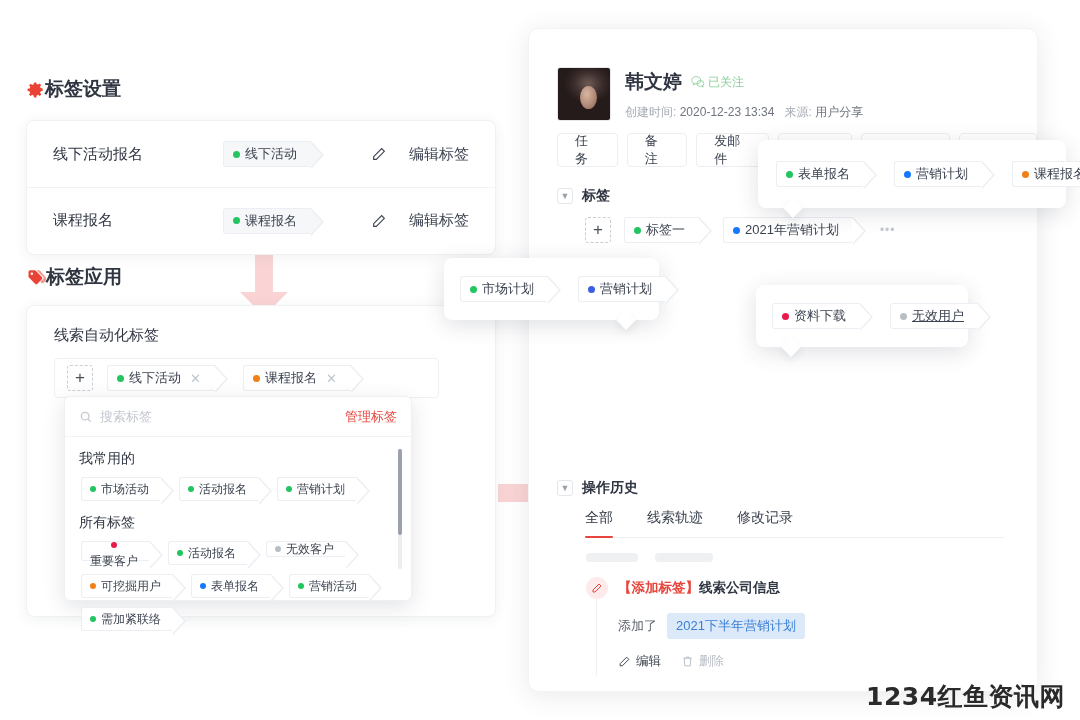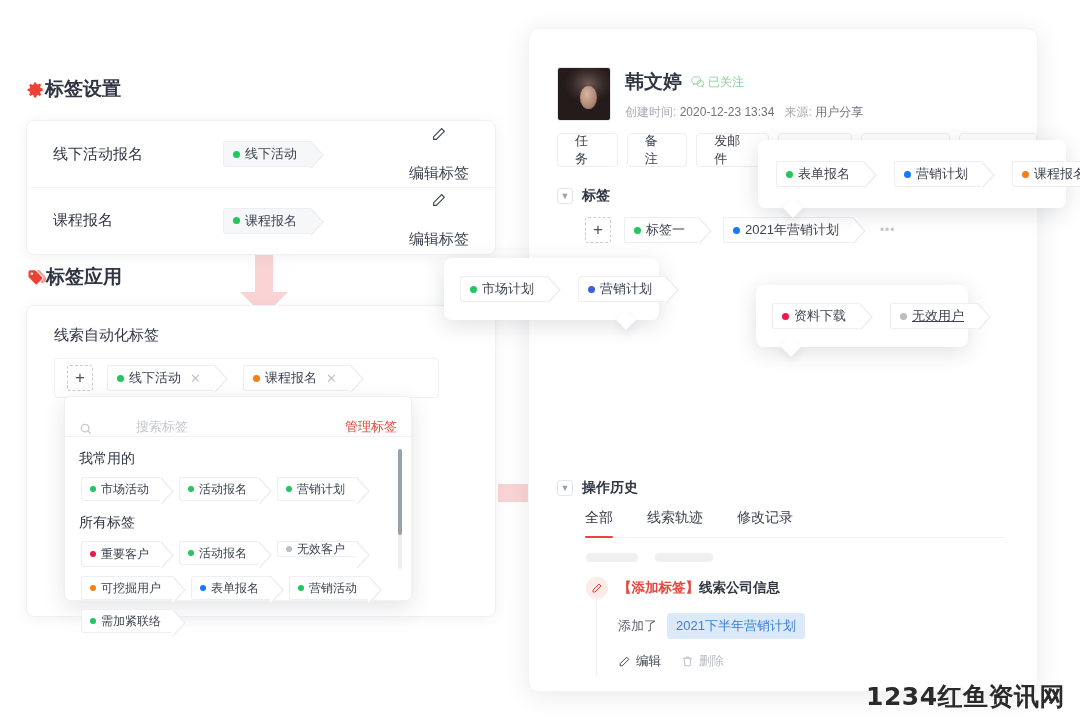--- a/index.html
+++ b/index.html
@@ -72,36 +72,35 @@
 
   .tagrow {
     display: flex; align-items: center;
     height: 66px; padding: 0 26px;
   }
   .tagrow + .tagrow { border-top: 1px solid #f2f3f5; }
   .tagrow .name { width: 170px; font-size: 15px; color: #2f3541; }
   .tagrow .chipwrap { width: 120px; }
   .tagrow .edit {
     margin-left: auto; display: flex; align-items: center; gap: 22px;
-    font-size: 15px; color: #3c4350; cursor: pointer; flex-direction: column;
+    font-size: 15px; color: #3c4350; cursor: pointer;
   }
 
   .pencil { width: 16px; height: 16px; display: block; }
 
   
   .dd {
     background: #fff; border: 1px solid #eef0f2; border-radius: 6px;
     box-shadow: 0 6px 22px rgba(40,50,70,.13);
   }
   .dd-search {
-    display: flex; align-items: flex-end;
+    display: flex; align-items: center;
     height: 40px; padding: 0 14px;
     border-bottom: 1px solid #f2f3f5;
     font-size: 13px;
-    gap: 36px;
   }
   .dd-search .ph { color: #c3c8cf; margin-left: 7px; }
   .dd-search .manage { margin-left: auto; color: #e8453c; cursor: pointer; }
   .dd-grouptitle { font-size: 14px; color: #2f3541; margin: 13px 0 9px 14px; }
   .dd-chips { display: flex; flex-wrap: wrap; gap: 9px 18px; padding: 0 16px; }
   .scroll-track {
     position: absolute; right: 9px; top: 52px;
     width: 4px; height: 120px; background: #eceef0; border-radius: 2px;
   }
   .scroll-thumb {
@@ -317,21 +316,21 @@
           <span class="lbl">活动报名</span>
         </span>
         <span class="chip white" style="height:24px;font-size:12px;padding:0 12px 0 8px;">
           <i class="dot" style="width:6px;height:6px;background:#22c55e"></i>
           <span class="lbl">营销计划</span>
         </span>
       </div>
 
       <div class="dd-grouptitle">所有标签</div>
       <div class="dd-chips">
-        <span class="chip white" style="height:26px;font-size:12px;padding:0 12px 0 8px;">
+        <span class="chip white" style="height:20px;font-size:12px;padding:0 12px 0 8px;flex-direction:column;">
           <i class="dot" style="width:6px;height:6px;background:#e8194b"></i>
           <span class="lbl">重要客户</span>
         </span>
         <span class="chip white" style="height:24px;font-size:12px;padding:0 12px 0 8px;">
           <i class="dot" style="width:6px;height:6px;background:#22c55e"></i>
           <span class="lbl">活动报名</span>
         </span>
         <span class="chip white" style="height:16px;font-size:12px;padding:0 12px 0 8px;">
           <i class="dot" style="width:6px;height:6px;background:#b9bec5"></i>
           <span class="lbl">无效客户</span>

